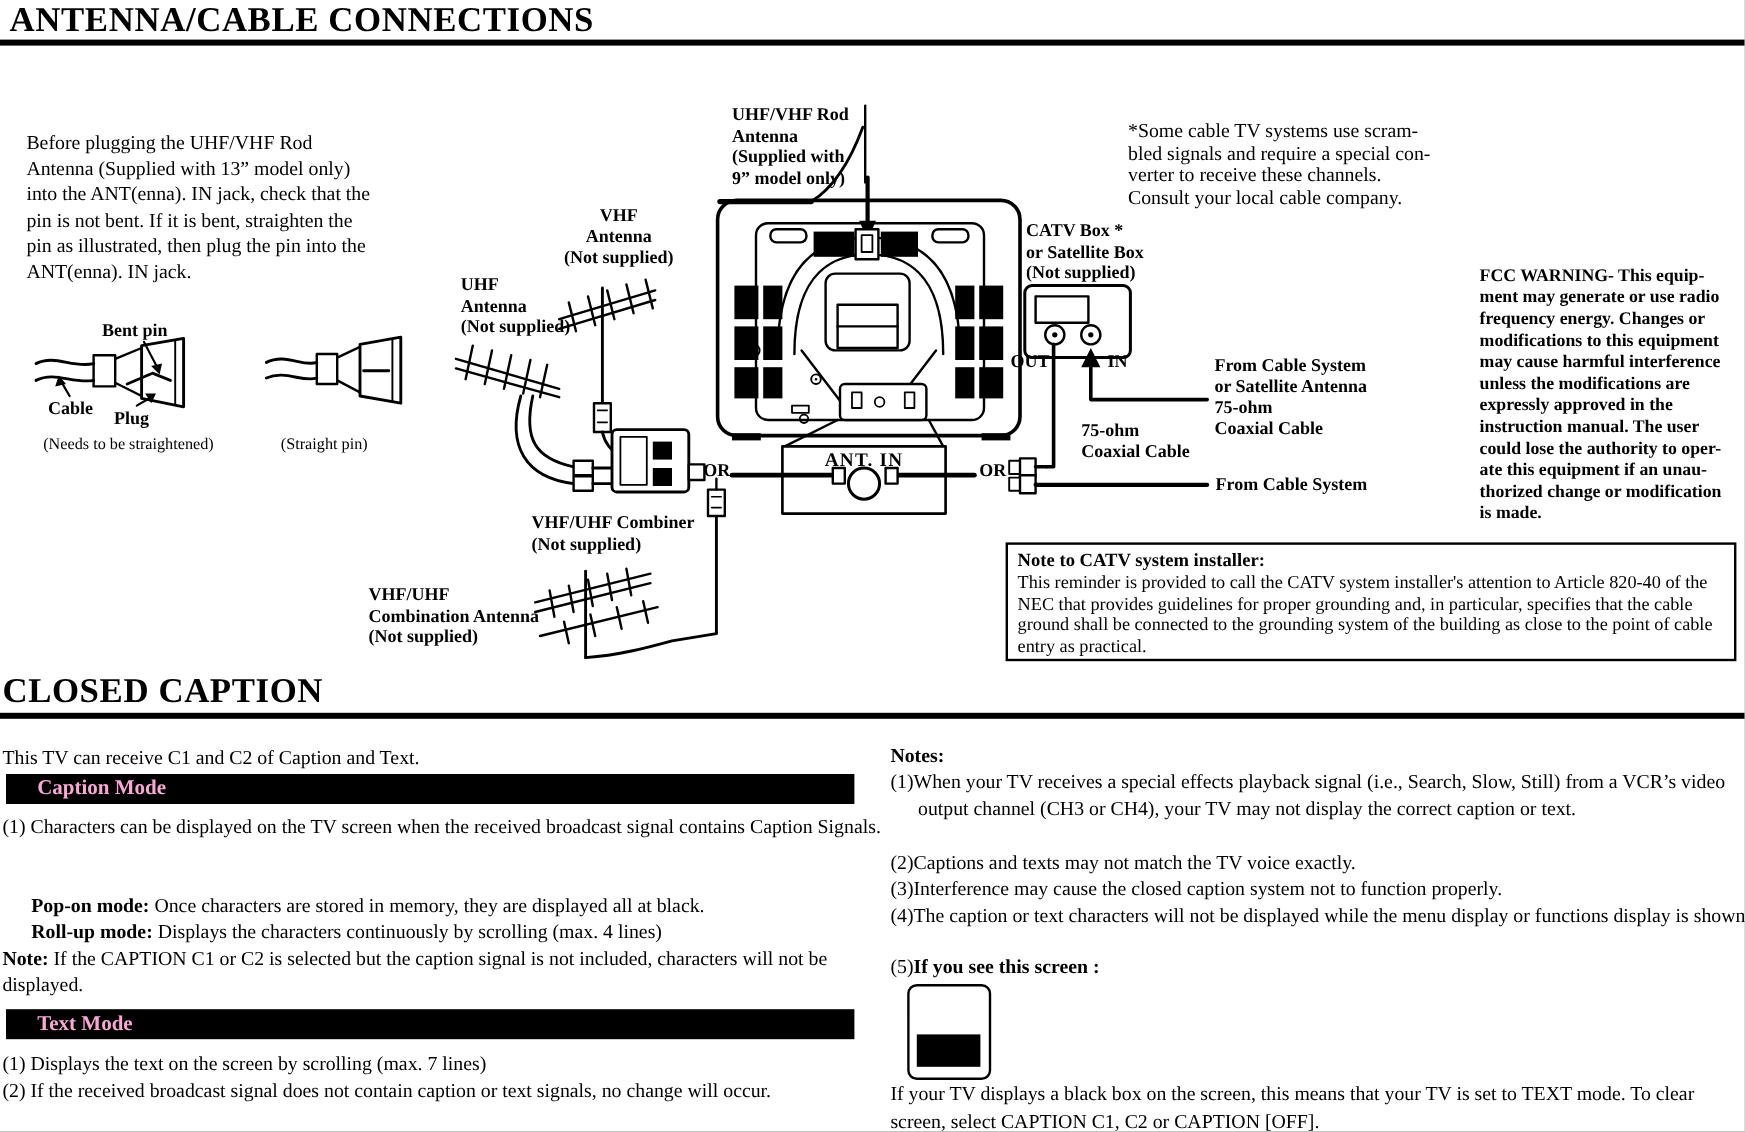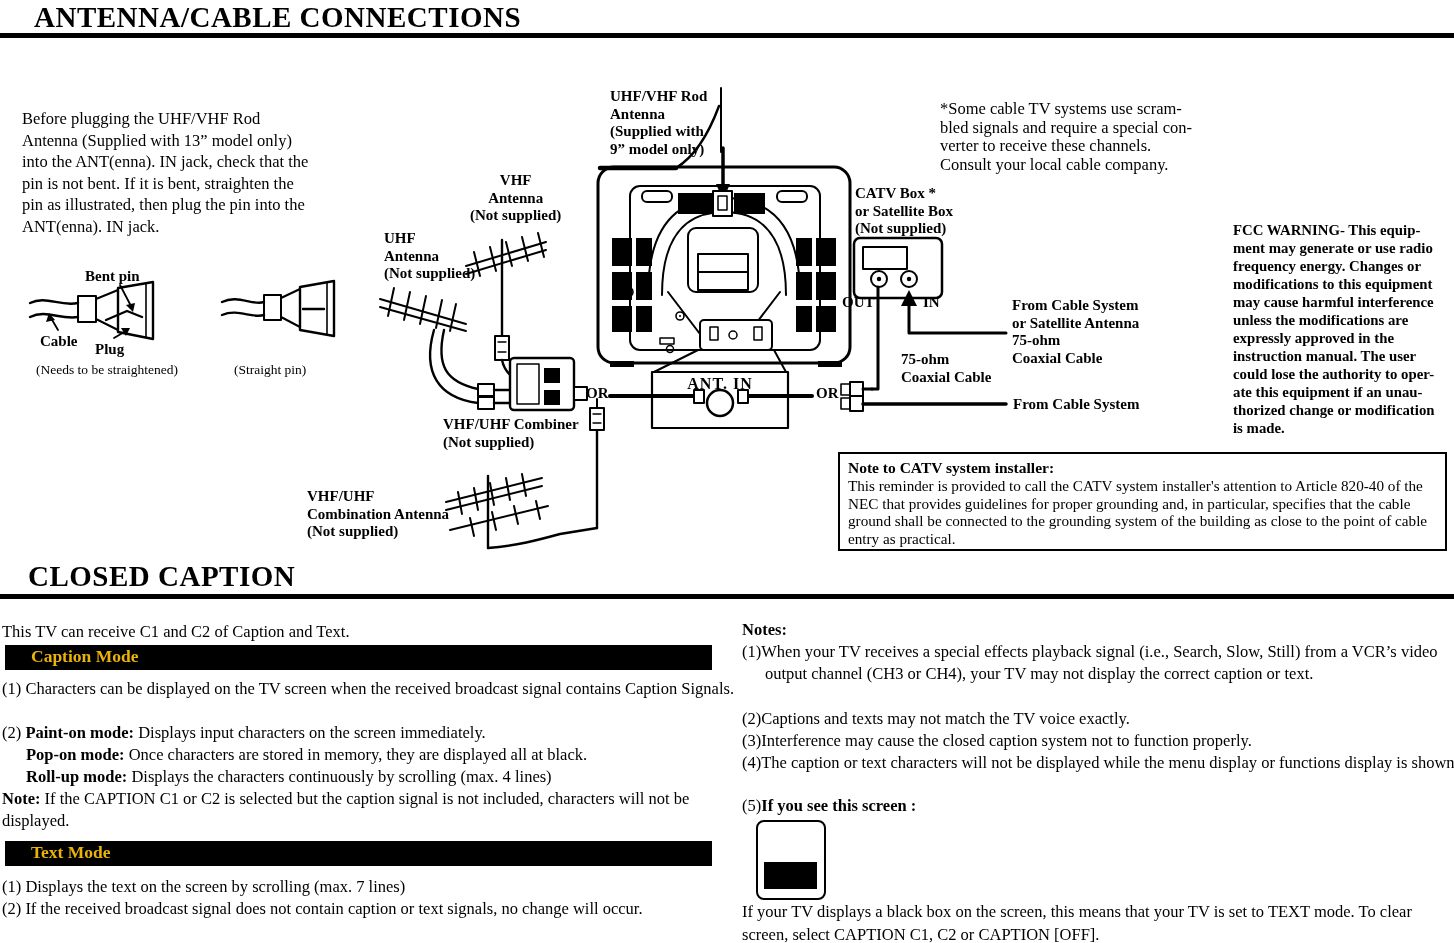--- a/index.html
+++ b/index.html
@@ -1,30 +1,30 @@
 <!DOCTYPE html>
 <html><head>
 <meta charset="utf-8">
 <style>
   html,body{margin:0;padding:0;background:#9a9a9a;}
   .page{
     position:relative;width:1454px;height:943px;background:#ffffff;color:#000;
     font-family:"Liberation Serif","DejaVu Serif",serif;overflow:hidden;
   }
-  .sec-title{position:absolute;font-weight:bold;font-size:29px;letter-spacing:.5px;white-space:nowrap;margin-left:26px;}
+  .sec-title{position:absolute;font-weight:bold;font-size:29px;letter-spacing:.5px;white-space:nowrap;}
   .rule{position:absolute;background:#000;}
   .para{position:absolute;font-size:16.5px;line-height:21.5px;white-space:pre-line;}
   .lbl{position:absolute;font-weight:bold;font-size:15px;line-height:17.5px;white-space:pre-line;}
   .lbl-n{position:absolute;font-size:13.5px;white-space:nowrap;}
   .or{position:absolute;font-weight:bold;font-size:15px;}
   .antin{position:absolute;left:652px;top:375px;width:136px;text-align:center;font-weight:bold;font-size:16px;letter-spacing:1px;}
   .notebox{position:absolute;left:838px;top:452px;width:609px;height:99px;border:2px solid #000;box-sizing:border-box;padding:4px 8px 0 8px;}
   .notebox .nt{font-weight:bold;font-size:15.5px;line-height:19px;}
   .notebox .nb{font-size:15.2px;line-height:17.6px;}
-  .mode-bar{position:absolute;left:5px;width:707px;background:#000;color:#eab308;font-weight:bold;font-size:17.5px;padding:1px 0 3px 26px;box-sizing:border-box;}
+  .mode-bar{position:absolute;left:5px;width:707px;background:#000;color:#f9a8d4;font-weight:bold;font-size:17.5px;padding:1px 0 3px 26px;box-sizing:border-box;}
   .item{position:absolute;font-size:16.5px;line-height:22px;}
   .hang48{padding-left:48px;text-indent:-48px;}
   .hang23{padding-left:23px;text-indent:-23px;}
   .b{font-weight:bold;}
   .screen{position:absolute;left:756px;top:820px;width:66px;height:76px;border:2px solid #000;border-radius:8px;background:#fff;}
   .screen .blk{position:absolute;left:6px;top:40px;width:53px;height:27px;background:#000;}
   svg{position:absolute;left:0;top:0;}
 </style>
 </head>
 <body>
@@ -216,21 +216,21 @@
 (Supplied with
 9” model only)</div>
   <div class="lbl" style="left:855px;top:185px;">CATV Box *
 or Satellite Box
 (Not supplied)</div>
   <div class="lbl" style="left:842px;top:294px;">OUT</div>
   <div class="lbl" style="left:923px;top:294px;">IN</div>
   <div class="or" style="left:586px;top:385px;">OR</div>
   <div class="or" style="left:816px;top:385px;">OR</div>
   <div class="antin">ANT. IN</div>
-  <div class="lbl" style="left:443px;top:416px;">VHF/UHF Combiner
+  <div class="lbl" style="left:443px;top:428px;">VHF/UHF Combiner
 (Not supplied)</div>
   <div class="lbl" style="left:307px;top:488px;">VHF/UHF
 Combination Antenna
 (Not supplied)</div>
   <div class="lbl" style="left:1012px;top:297px;font-weight:600;">From Cable System
 or Satellite Antenna
 75-ohm
 Coaxial Cable</div>
   <div class="lbl" style="left:901px;top:351px;font-weight:600;">75-ohm
 Coaxial Cable</div>
@@ -262,23 +262,20 @@
   <div class="sec-title" style="left:2px;top:560px;">CLOSED CAPTION</div>
   <div class="rule" style="left:0;top:594px;width:1454px;height:5px;"></div>
 
   <div class="item" style="left:2px;top:621px;width:708px;">This TV can receive C1 and C2 of Caption and Text.</div>
 
   <div class="mode-bar" style="top:645px;">Caption Mode</div>
 
   <div class="item hang48" style="left:2px;top:678px;width:706px;">
     <span>(1)</span><span> Characters can be displayed on the TV screen when the received broadcast signal contains Caption Signals.</span>
   </div>
-  <div class="item" style="left:2px;top:722px;width:706px;">
-    <span>(2)</span> <span class="b">Paint-on mode:</span><span> Displays input characters on the screen immediately.</span>
-  </div>
   <div class="item" style="left:26px;top:744px;width:684px;">
     <span class="b">Pop-on mode:</span><span> Once characters are stored in memory, they are displayed all at black.</span>
   </div>
   <div class="item" style="left:26px;top:766px;width:684px;">
     <span class="b">Roll-up mode:</span><span> Displays the characters continuously by scrolling (max. 4 lines)</span>
   </div>
   <div class="item" style="left:2px;top:788px;width:706px;">
     <span class="b">Note:</span><span> If the CAPTION C1 or C2 is selected but the caption signal is not included, characters will not be displayed.</span>
   </div>
 

